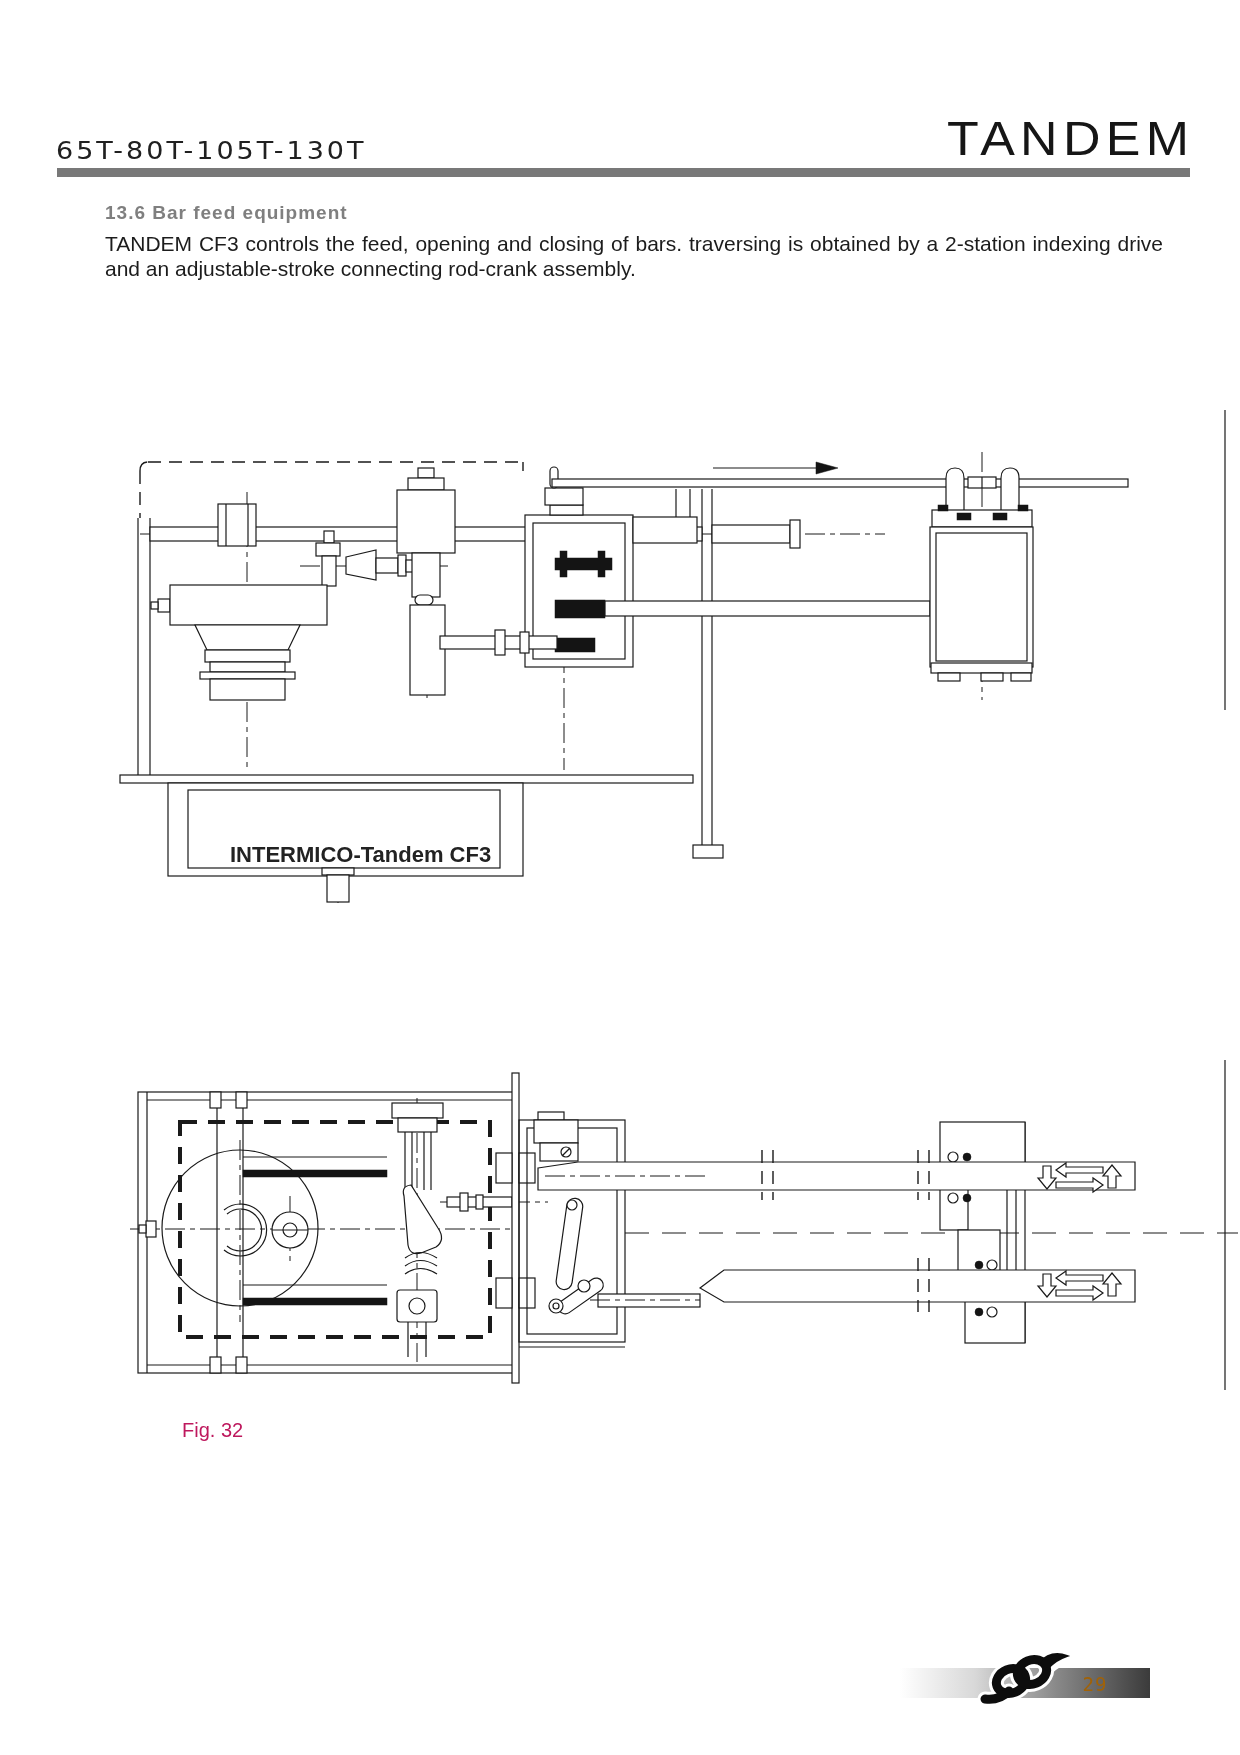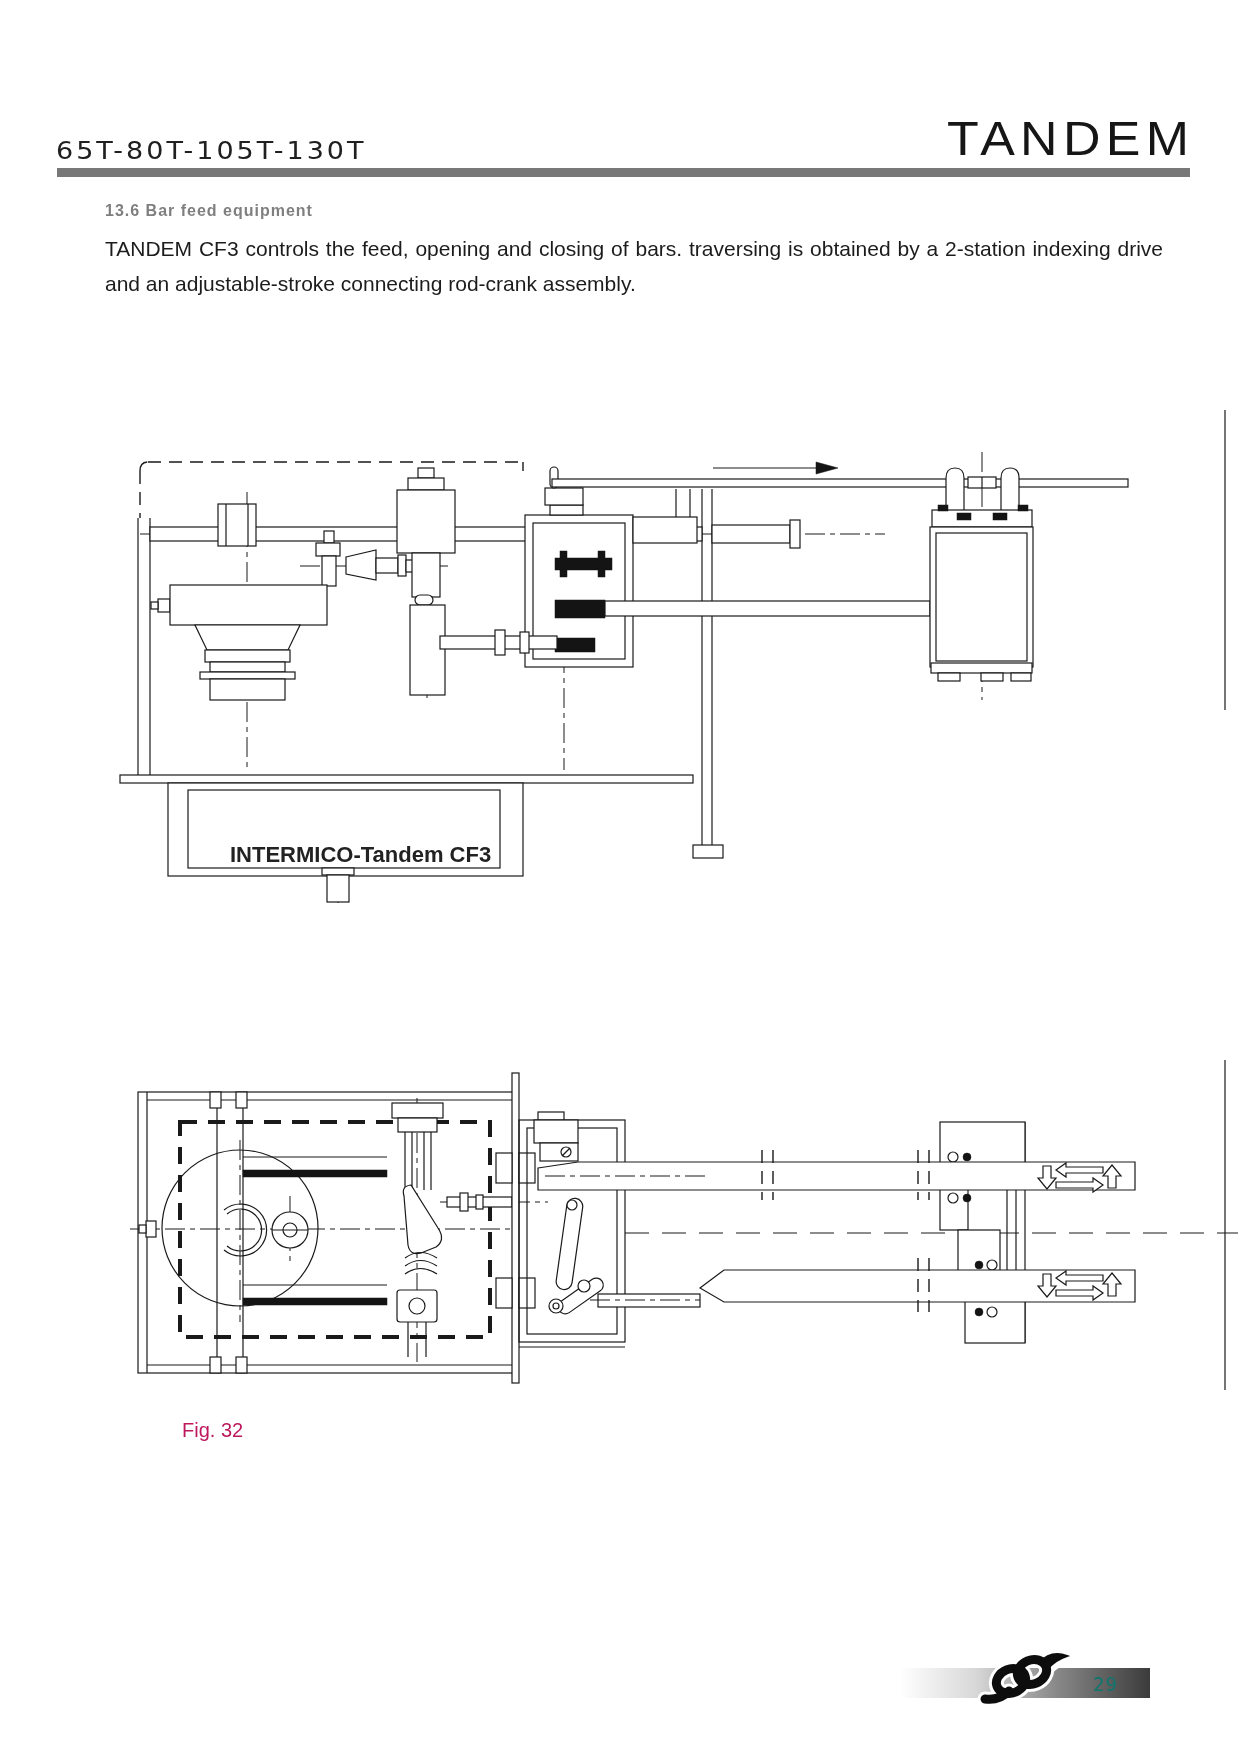--- a/index.html
+++ b/index.html
@@ -24,47 +24,47 @@
     letter-spacing:5px; color:#161616; transform:scaleX(1.06); transform-origin:right top;
     white-space:nowrap;
   }
   .header-rule{
     position:absolute; left:57px; top:168px; width:1133px; height:9px;
     background:var(--rule);
   }
   
   .section-heading{
     position:absolute; left:105px; top:202px;
-    font-size:16px; font-weight:bold; color:var(--heading); letter-spacing:1px;
+    font-size:19px; font-weight:bold; color:var(--heading); letter-spacing:1px;
     white-space:nowrap;
   }
   .bodycopy{
     position:absolute; left:105px; top:231px; width:1058px;
-    font-size:21px; line-height:35px; color:#1c1c1c;
+    font-size:21px; line-height:25px; color:#1c1c1c;
   }
   .bodycopy p{margin:0; text-align:justify;}
   
   .drawing-svg{position:absolute; left:0; top:0;}
   .machine-label{
     position:absolute; left:230px; top:842px; width:220px;
     font-size:22px; font-weight:bold; color:#222; text-align:center; white-space:nowrap;
   }
   .fig-caption{
     position:absolute; left:182px; top:1419px;
     font-size:20px; color:#be185d;
   }
   
   .footer-bar{
     position:absolute; left:900px; top:1668px; width:250px; height:30px;
     background:linear-gradient(90deg,#ffffff 0%,#d8d8d8 30%,#8a8a8a 62%,var(--footer_dark) 100%);
   }
   .page-number{
     position:absolute; left:1072px; top:1673px; width:46px;
-    font-family:"DejaVu Sans Mono", monospace; font-size:19px; color:#0f766e;
-    text-align:right; letter-spacing:1px;
+    font-family:"DejaVu Sans Mono", monospace; font-size:19px; color:#a16207;
+    text-align:center; letter-spacing:1px;
   }
   .footer-logo{position:absolute; left:975px; top:1641px;}
   
   svg .ln{stroke:#1a1a1a; stroke-width:1.2; fill:none;}
   svg .wf{stroke:#1a1a1a; stroke-width:1.2; fill:#ffffff;}
   svg .bf{fill:#141414; stroke:#141414; stroke-width:0.5;}
   svg .cl{stroke:#1a1a1a; stroke-width:1; fill:none; stroke-dasharray:20 5 5 5;}
   svg .dash{stroke:#1a1a1a; stroke-width:1.4; fill:none; stroke-dasharray:13 8;}
   svg .dashthick{stroke:#1a1a1a; stroke-width:4; fill:none; stroke-dasharray:17 11;}
   svg .dashmid{stroke:#1a1a1a; stroke-width:1.2; fill:none; stroke-dasharray:24 13;}

